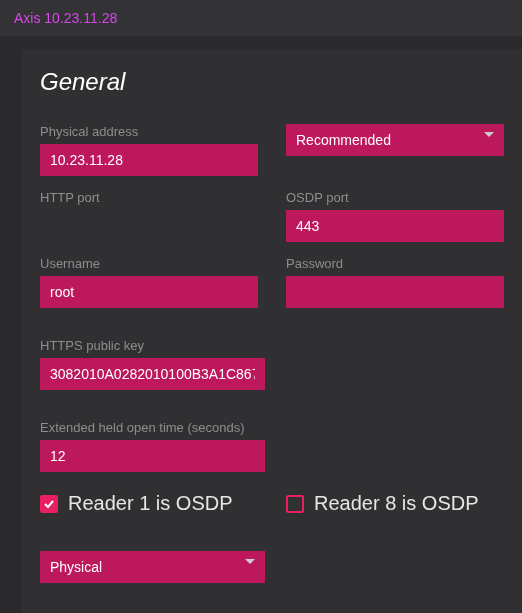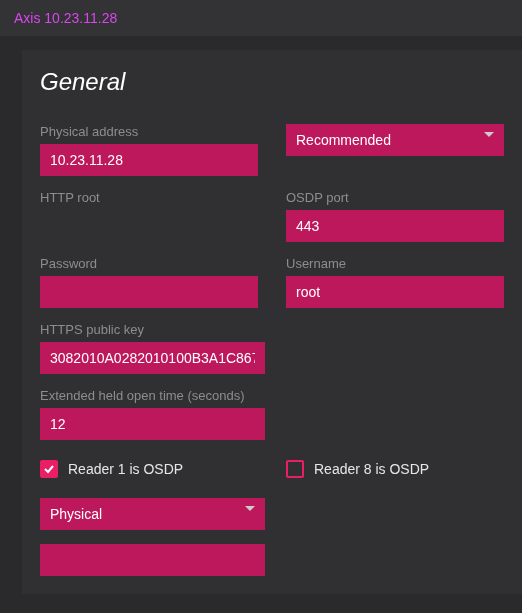--- a/index.html
+++ b/index.html
@@ -30,21 +30,21 @@
     margin-bottom: 28px;
     font-style: italic;
   }
   .form-grid {
     display: grid;
     grid-template-columns: 1fr 1fr;
     column-gap: 28px;
     row-gap: 14px;
   }
   .field { display: flex; flex-direction: column; }
-  .field.full { grid-column: 1 / span 2; }
+  .field.full { grid-column: 1 / span 2; margin-top: 16px; }
   .label {
     color: #8d8d8f;
     font-size: 13px;
     margin-bottom: 5px;
   }
   .input, .select {
     background: #be185d;
     border: none;
     color: #fff;
     font-size: 14px;
@@ -77,21 +77,21 @@
     justify-content: center;
     cursor: pointer;
   }
   .checkbox.checked {
     background: #e91e63;
   }
   .checkbox.checked svg { display: block; }
   .checkbox svg { display: none; }
   .checkbox-label {
     color: #e6e6e6;
-    font-size: 14px;
+    font-size: 20px;
   }
   .caret {
     width: 0; height: 0;
     border-left: 5px solid transparent;
     border-right: 5px solid transparent;
     border-top: 5px solid #ccc;
   }
 </style>
 </head>
 <body>
@@ -111,36 +111,36 @@
     </div>
 
     <div class="field">
       <div class="select">
         <span>Recommended</span>
         <span class="caret"></span>
       </div>
     </div>
 
     <div class="field">
-      <span class="label">HTTP root</span>
+      <span class="label">HTTP port</span>
     </div>
 
     <div class="field">
       <span class="label">OSDP port</span>
       <input class="input" type="text" value="443" style="">
     </div>
 
     <div class="field">
-      <span class="label">Password</span>
-      <input class="input" type="password" value="" style="">
+      <span class="label">Username</span>
+      <input class="input" type="text" value="root" style="">
     </div>
 
     <div class="field">
-      <span class="label">Username</span>
-      <input class="input" type="text" value="root" style="">
+      <span class="label">Password</span>
+      <input class="input" type="password" value="" style="">
     </div>
 
     <div class="field full">
       <span class="label">HTTPS public key</span>
       <input class="input half-width" type="text" value="3082010A0282010100B3A1C867" style="">
     </div>
 
     <div class="field full">
       <span class="label">Extended held open time (seconds)</span>
       <input class="input half-width" type="text" value="12" style="">

